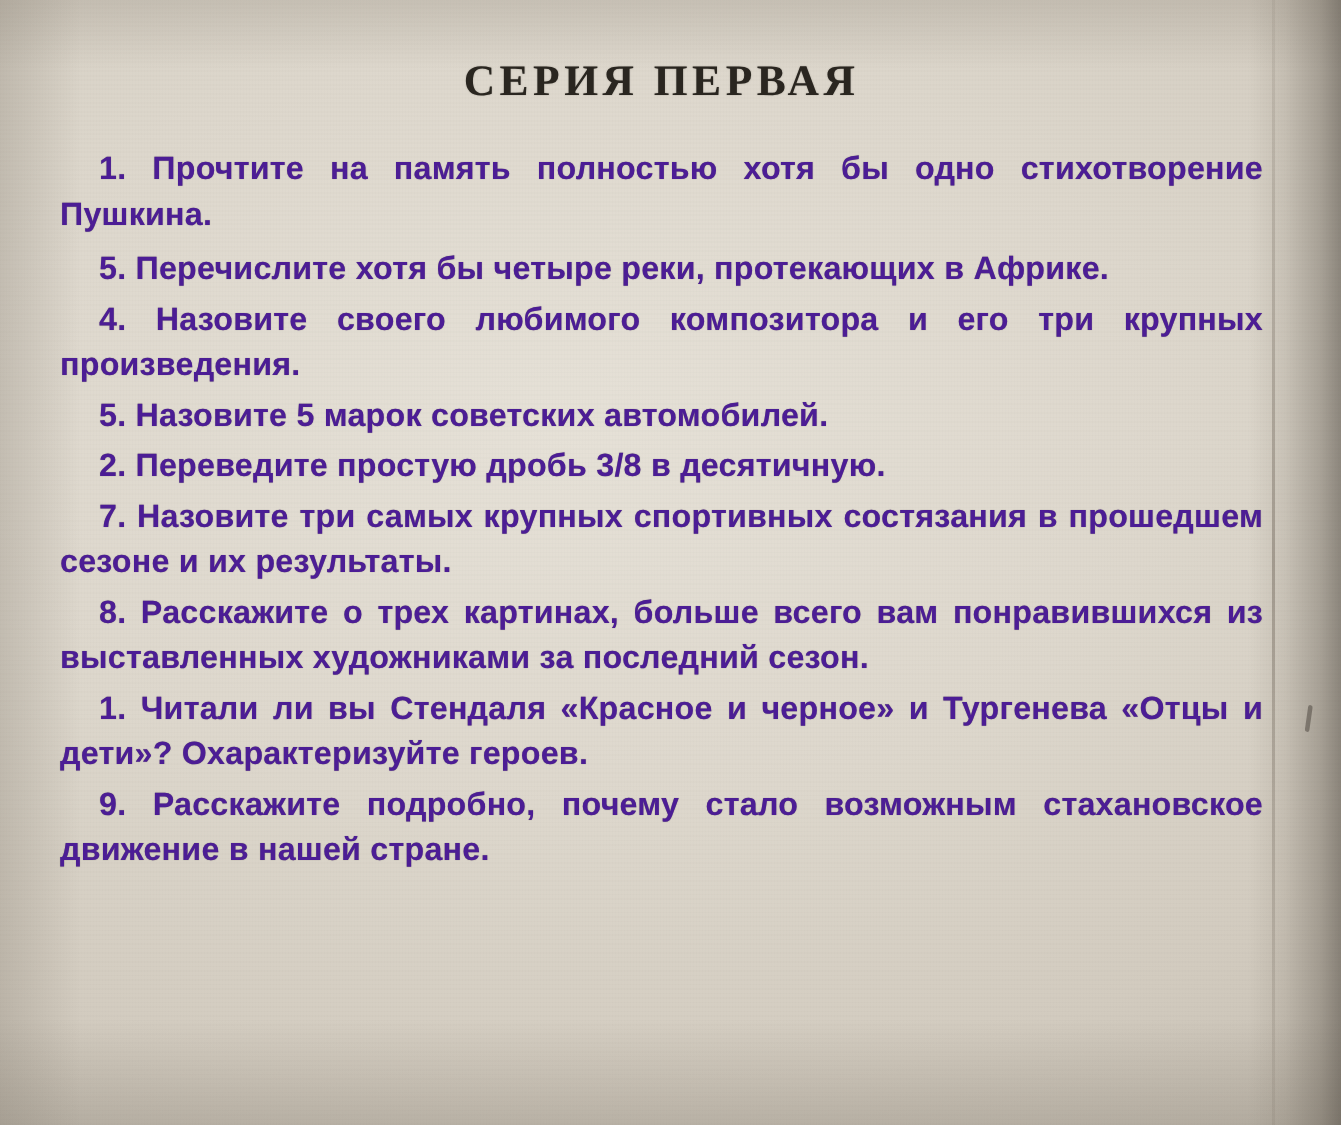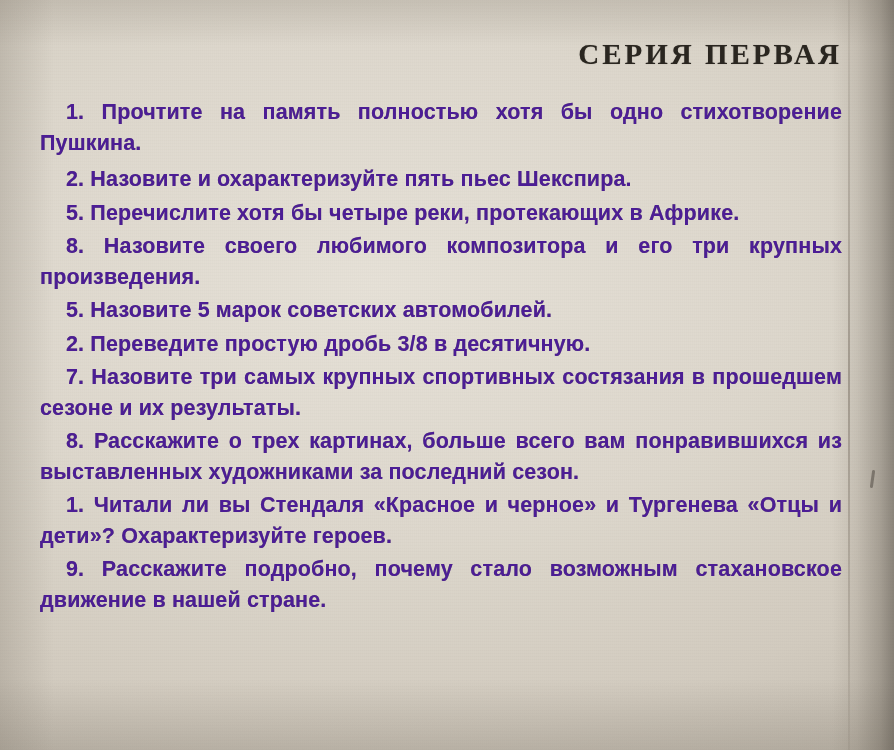--- a/index.html
+++ b/index.html
@@ -79,21 +79,21 @@
     border-radius: 2px;
   }
 
   #content {
     position: absolute;
     left: 0; right: 0; top: 0;
     padding: 0 52px 0 40px;
   }
 
   .doc-title {
-    text-align: right;
+    text-align: center;
     margin: 38px 0 0 0;
     font-family: "Liberation Serif", serif;
     font-weight: bold;
     font-size: 29px;
     letter-spacing: 3px;
     color: #2a2620;
     text-shadow: 0 0 1px rgba(40,36,30,0.35);
   }
 
   .items {
@@ -131,23 +131,22 @@
   <div id="left-shade"></div>
   <div id="right-edge"></div>
   <div id="right-line"></div>
   <div id="speck"></div>
 
   <div id="content">
     <h1 class="doc-title">СЕРИЯ ПЕРВАЯ</h1>
 
     <div class="items">
       <p class="item first">1. Прочтите на память полностью хотя бы одно стихотворение Пушкина.</p>
-      <p class="item">2. Назовите и охарактеризуйте пять пьес Шекспира.</p>
       <p class="item">5. Перечислите хотя бы четыре реки, протекающих в Африке.</p>
-      <p class="item">8. Назовите своего любимого композитора и его три крупных произведения.</p>
+      <p class="item">4. Назовите своего любимого композитора и его три крупных произведения.</p>
       <p class="item">5. Назовите 5 марок советских автомобилей.</p>
       <p class="item">2. Переведите простую дробь 3/8 в десятичную.</p>
       <p class="item">7. Назовите три самых крупных спортивных состязания в прошедшем сезоне и их результаты.</p>
       <p class="item">8. Расскажите о трех картинах, больше всего вам понравившихся из выставленных художниками за последний сезон.</p>
       <p class="item">1. Читали ли вы Стендаля «Красное и черное» и Тургенева «Отцы и дети»? Охарактеризуйте героев.</p>
       <p class="item">9. Расскажите подробно, почему стало возможным стахановское движение в нашей стране.</p>
     </div>
   </div>
 </div>
 

